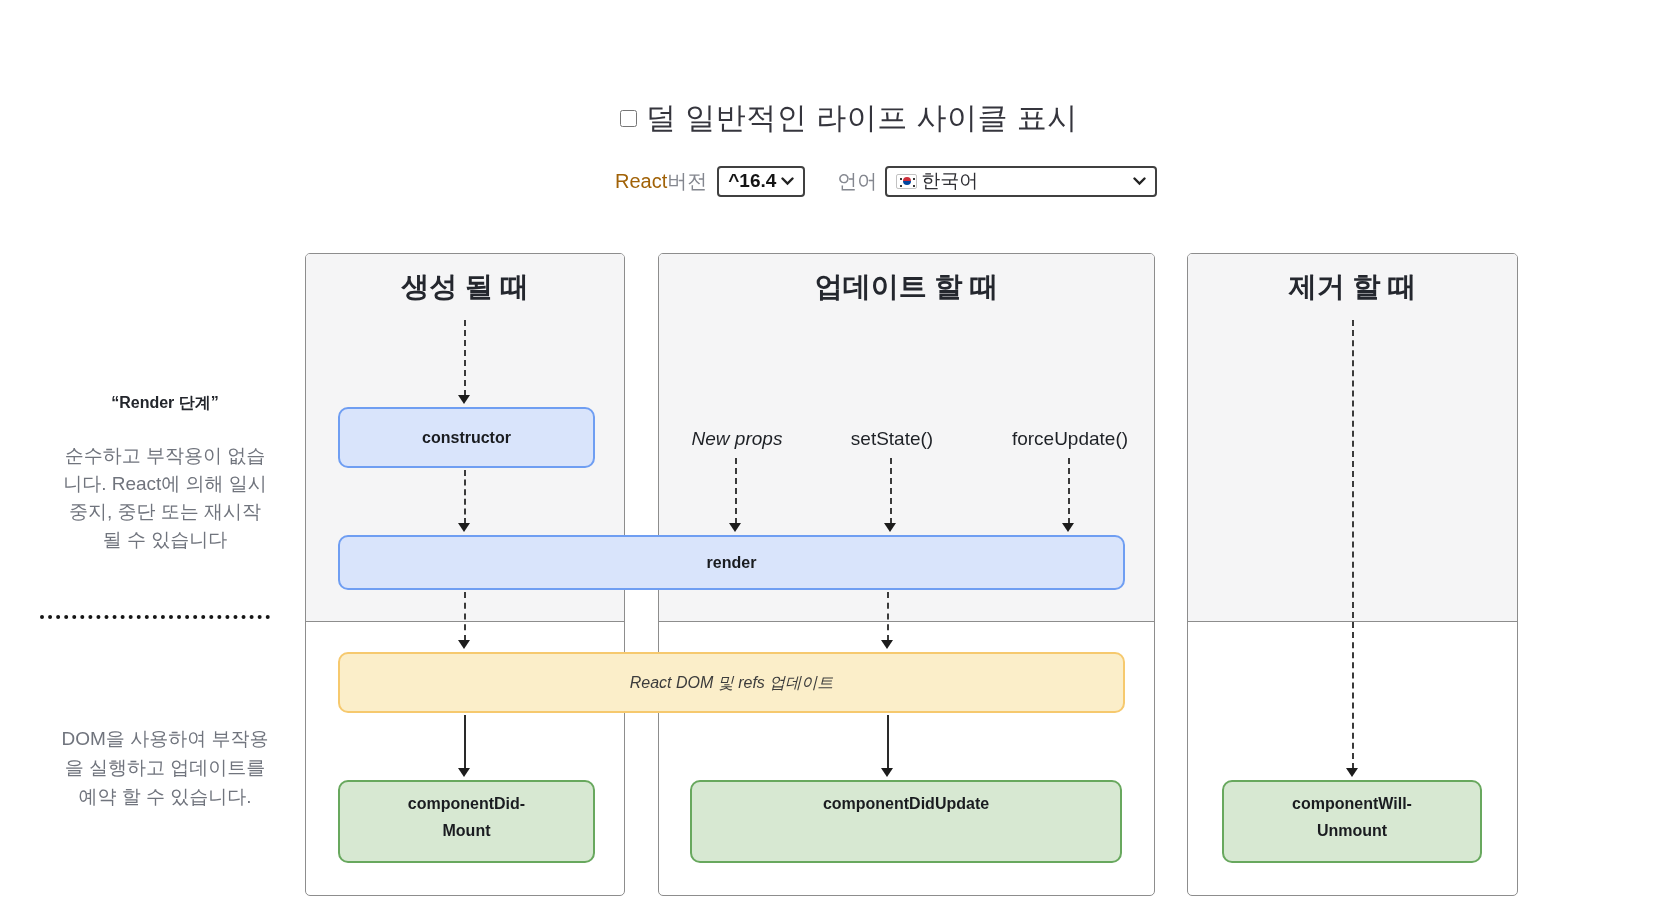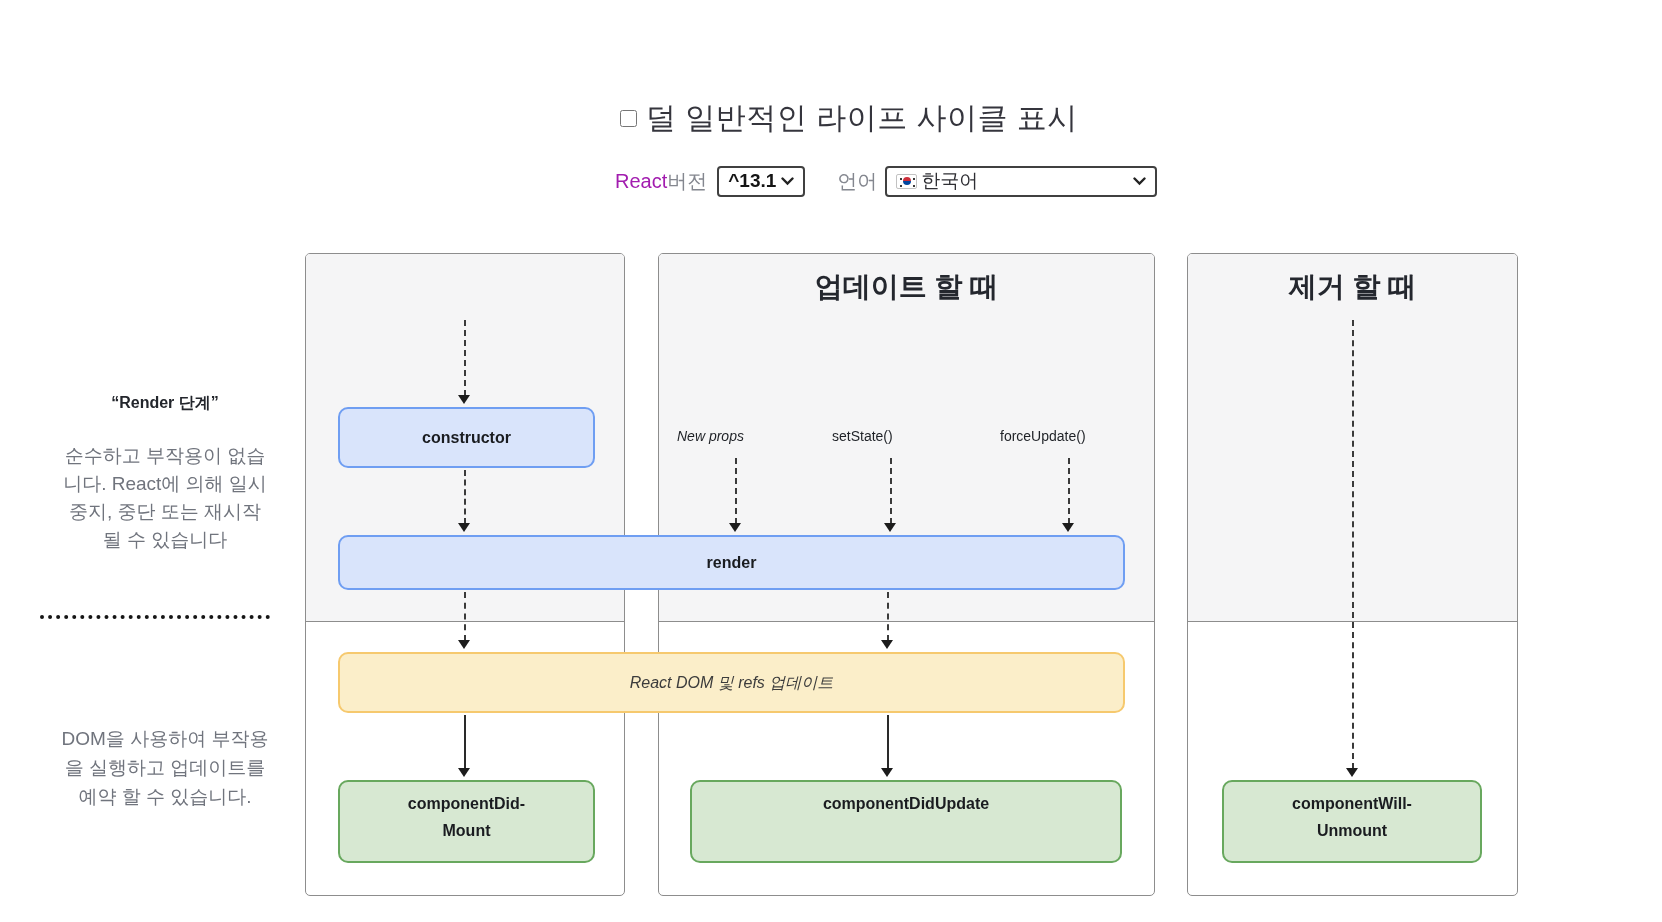--- a/index.html
+++ b/index.html
@@ -6,21 +6,21 @@
   body { font-family:"Liberation Sans","DejaVu Sans",sans-serif; color:#24262c; }
   .stage { position:relative; width:1662px; height:922px; background:#fff; overflow:hidden; }
 
   
   .title-row { position:absolute; left:620px; top:96px; height:44px; display:flex; align-items:center; gap:9px; }
   .title-row input[type=checkbox]{ width:17px; height:17px; margin:0; accent-color:#555; }
   .page-title { font-size:30px; font-weight:400; color:#35353d; letter-spacing:0.5px; white-space:nowrap; }
 
   .controls-row { position:absolute; left:615px; top:163px; height:36px; display:flex; align-items:center; white-space:nowrap; }
   .ctl-label { font-size:20px; }
-  .lbl-dark { color:#a21caf;text-align:center; }
+  .lbl-dark { color:#a16207;text-align:center; }
   .lbl-gray { color:#84878f; }
   .select-box { height:31px; border:2px solid #404040; border-radius:4px; background:#fff;
                 display:flex; align-items:center; padding:0 9px; box-sizing:border-box; cursor:pointer; }
   .version-select { margin-left:10px; width:88px; justify-content:space-between; font-weight:600; font-size:19px; color:#141414; }
   .lang-label { margin-left:32px; }
   .language-select { margin-left:8px; width:272px; font-size:19px; color:#2e2e33; }
   .language-select .grow { flex:1; }
   .chev { width:13px; height:9px; flex:none; }
   .flag { position:relative; display:inline-block; width:21px; height:15px; margin-right:4px;
           background-color:#fff;
@@ -57,38 +57,38 @@
   .mbox { position:absolute; box-sizing:border-box; border-radius:10px; border:2px solid;
           display:flex; flex-direction:column; align-items:center; justify-content:center;
           text-align:center; font-size:16px; font-weight:700; color:#1a1c20; z-index:3; line-height:27px; }
   .mbox.blue   { background:var(--blue-fill);   border-color:var(--blue-border); }
   .mbox.orange { background:var(--orange-fill); border-color:var(--orange-border);
                  font-weight:400; font-style:italic; color:#3c3c3c; }
   .mbox.green  { background:var(--green-fill);  border-color:var(--green-border);
                  justify-content:flex-start; padding-top:8px; }
 
   
-  .trigger { position:absolute; top:428px; text-align:left; font-size:14px; color:#1e2126; z-index:2; white-space:nowrap; }
+  .trigger { position:absolute; top:428px; text-align:center; font-size:19px; color:#1e2126; z-index:2; white-space:nowrap; }
   .trigger.italic { font-style:italic; }
 </style>
 </head>
 <body>
 
 <div class="stage">
 
   <div class="title-row">
     <input type="checkbox" style="">
     <label class="page-title">덜 일반적인 라이프 사이클 표시</label>
   </div>
 
   <div class="controls-row">
     <span class="ctl-label lbl-dark">React</span>
     <span class="ctl-label lbl-gray">버전</span>
     <div class="select-box version-select">
-      <span>^13.1</span>
+      <span>^16.4</span>
       <svg class="chev" viewBox="0 0 13 9">
           <path d="M1.5 1.5l5 5 5-5" stroke="#222" stroke-width="2.4" fill="none" stroke-linecap="round"></path>
         </svg>
     </div>
     <span class="ctl-label lbl-gray lang-label">언어</span>
     <div class="select-box language-select">
       <span class="flag"></span>
       <span class="grow">한국어</span>
       <svg class="chev" viewBox="0 0 13 9">
           <path d="M1.5 1.5l5 5 5-5" stroke="#222" stroke-width="2.4" fill="none" stroke-linecap="round"></path>
@@ -107,20 +107,21 @@
   <div class="phase-divider"></div>
 
   <div class="phase-desc" style="top:724px; line-height:29px;">
     <div>DOM을 사용하여 부작용</div>
     <div>을 실행하고 업데이트를</div>
     <div>예약 할 수 있습니다.</div>
   </div>
 
   <div class="column" style="left:305px; width:320px;">
     <div class="render-area"></div>
+    <div class="column-title">생성 될 때</div>
   </div>
   <div class="column" style="left:658px; width:497px;">
     <div class="render-area"></div>
     <div class="column-title">업데이트 할 때</div>
   </div>
   <div class="column" style="left:1187px; width:331px;">
     <div class="render-area"></div>
     <div class="column-title">제거 할 때</div>
   </div>
 

